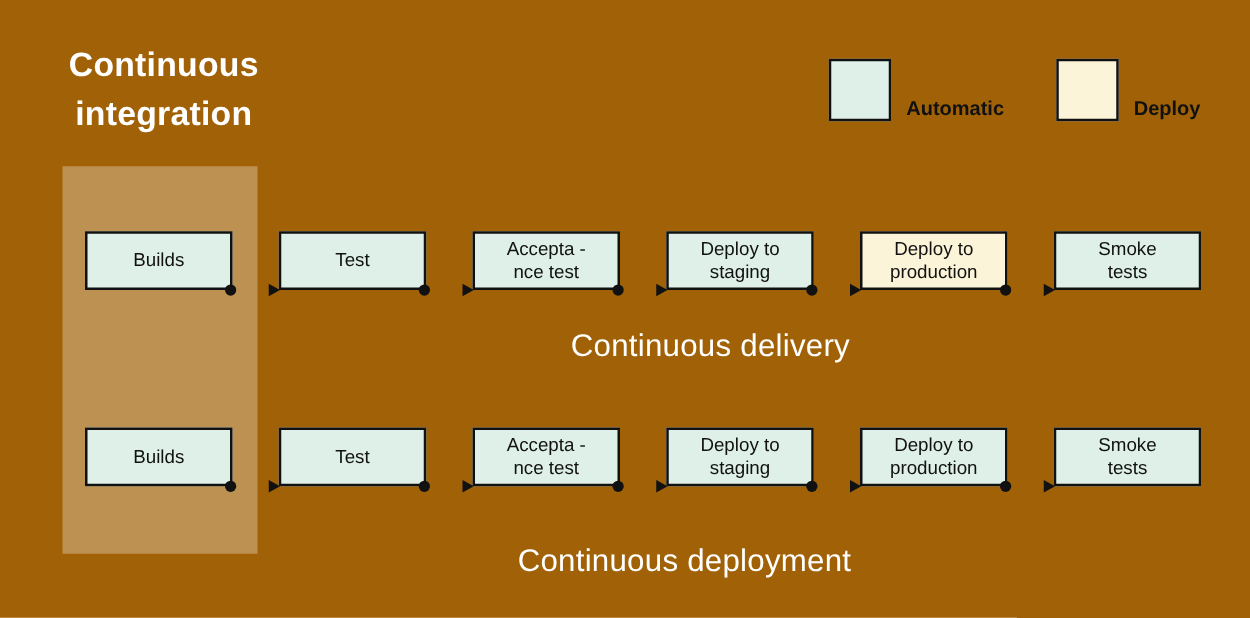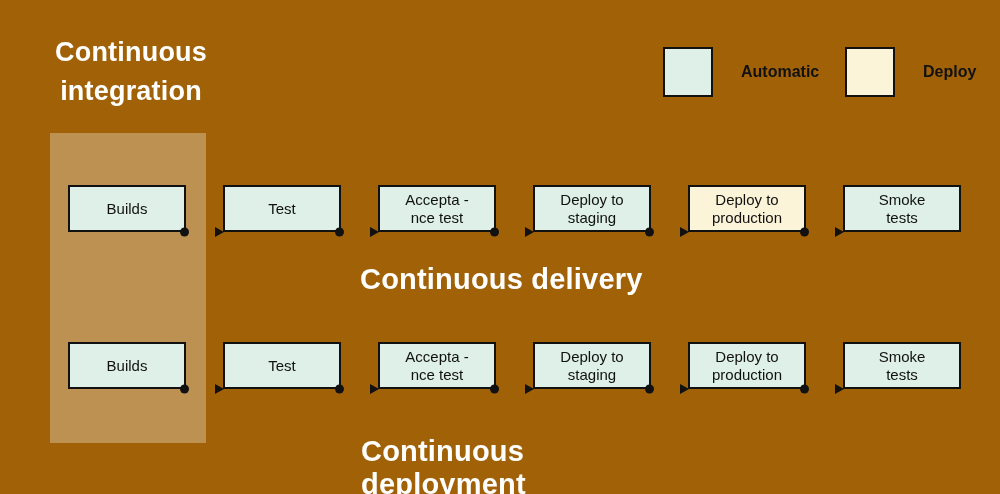--- a/index.html
+++ b/index.html
@@ -13,21 +13,21 @@
     position:absolute; left:50px; top:133px; width:156px; height:310px;
     background:rgba(255,255,255,0.30);
   }
   .diagram-title {
     position:absolute; left:31px; top:33px; width:200px;
     text-align:center; color:#ffffff;
     font-size:27px; font-weight:bold; line-height:39px;
     letter-spacing:0.2px;
   }
   .legend-item {
-    position:absolute; top:47px; display:flex; align-items:center; gap:28px;
+    position:absolute; top:47px; display:flex; align-items:flex-end; gap:12px;
   }
   .legend-item.automatic { left:663px; }
   .legend-item.manual { left:845px; }
   .legend-swatch {
     width:50px; height:50px; border:2px solid #111111; flex:0 0 auto;
   }
   .legend-label {
     font-size:16px; font-weight:bold; color:#111111;
   }
   .pipeline-row {
@@ -54,22 +54,22 @@
     background:#111111; transform:translateY(-50%);
   }
   .connector::after { 
     content:""; position:absolute; right:-1px; top:50%;
     border-left:9px solid #111111;
     border-top:5px solid transparent;
     border-bottom:5px solid transparent;
     transform:translateY(-50%);
   }
   .row-caption {
-    position:absolute; width:320px; text-align:left;
-    color:#ffffff; font-size:29px; font-weight:bold;
+    position:absolute; width:320px; text-align:right;
+    color:#ffffff; font-size:25px; font-weight:normal;
     letter-spacing:0.2px;
   }
   .row-caption.delivery { left:360px; top:263px; }
   .row-caption.deployment { left:361px; top:435px; }
 </style>
 </head>
 <body>
 
 <div class="stage">
 

